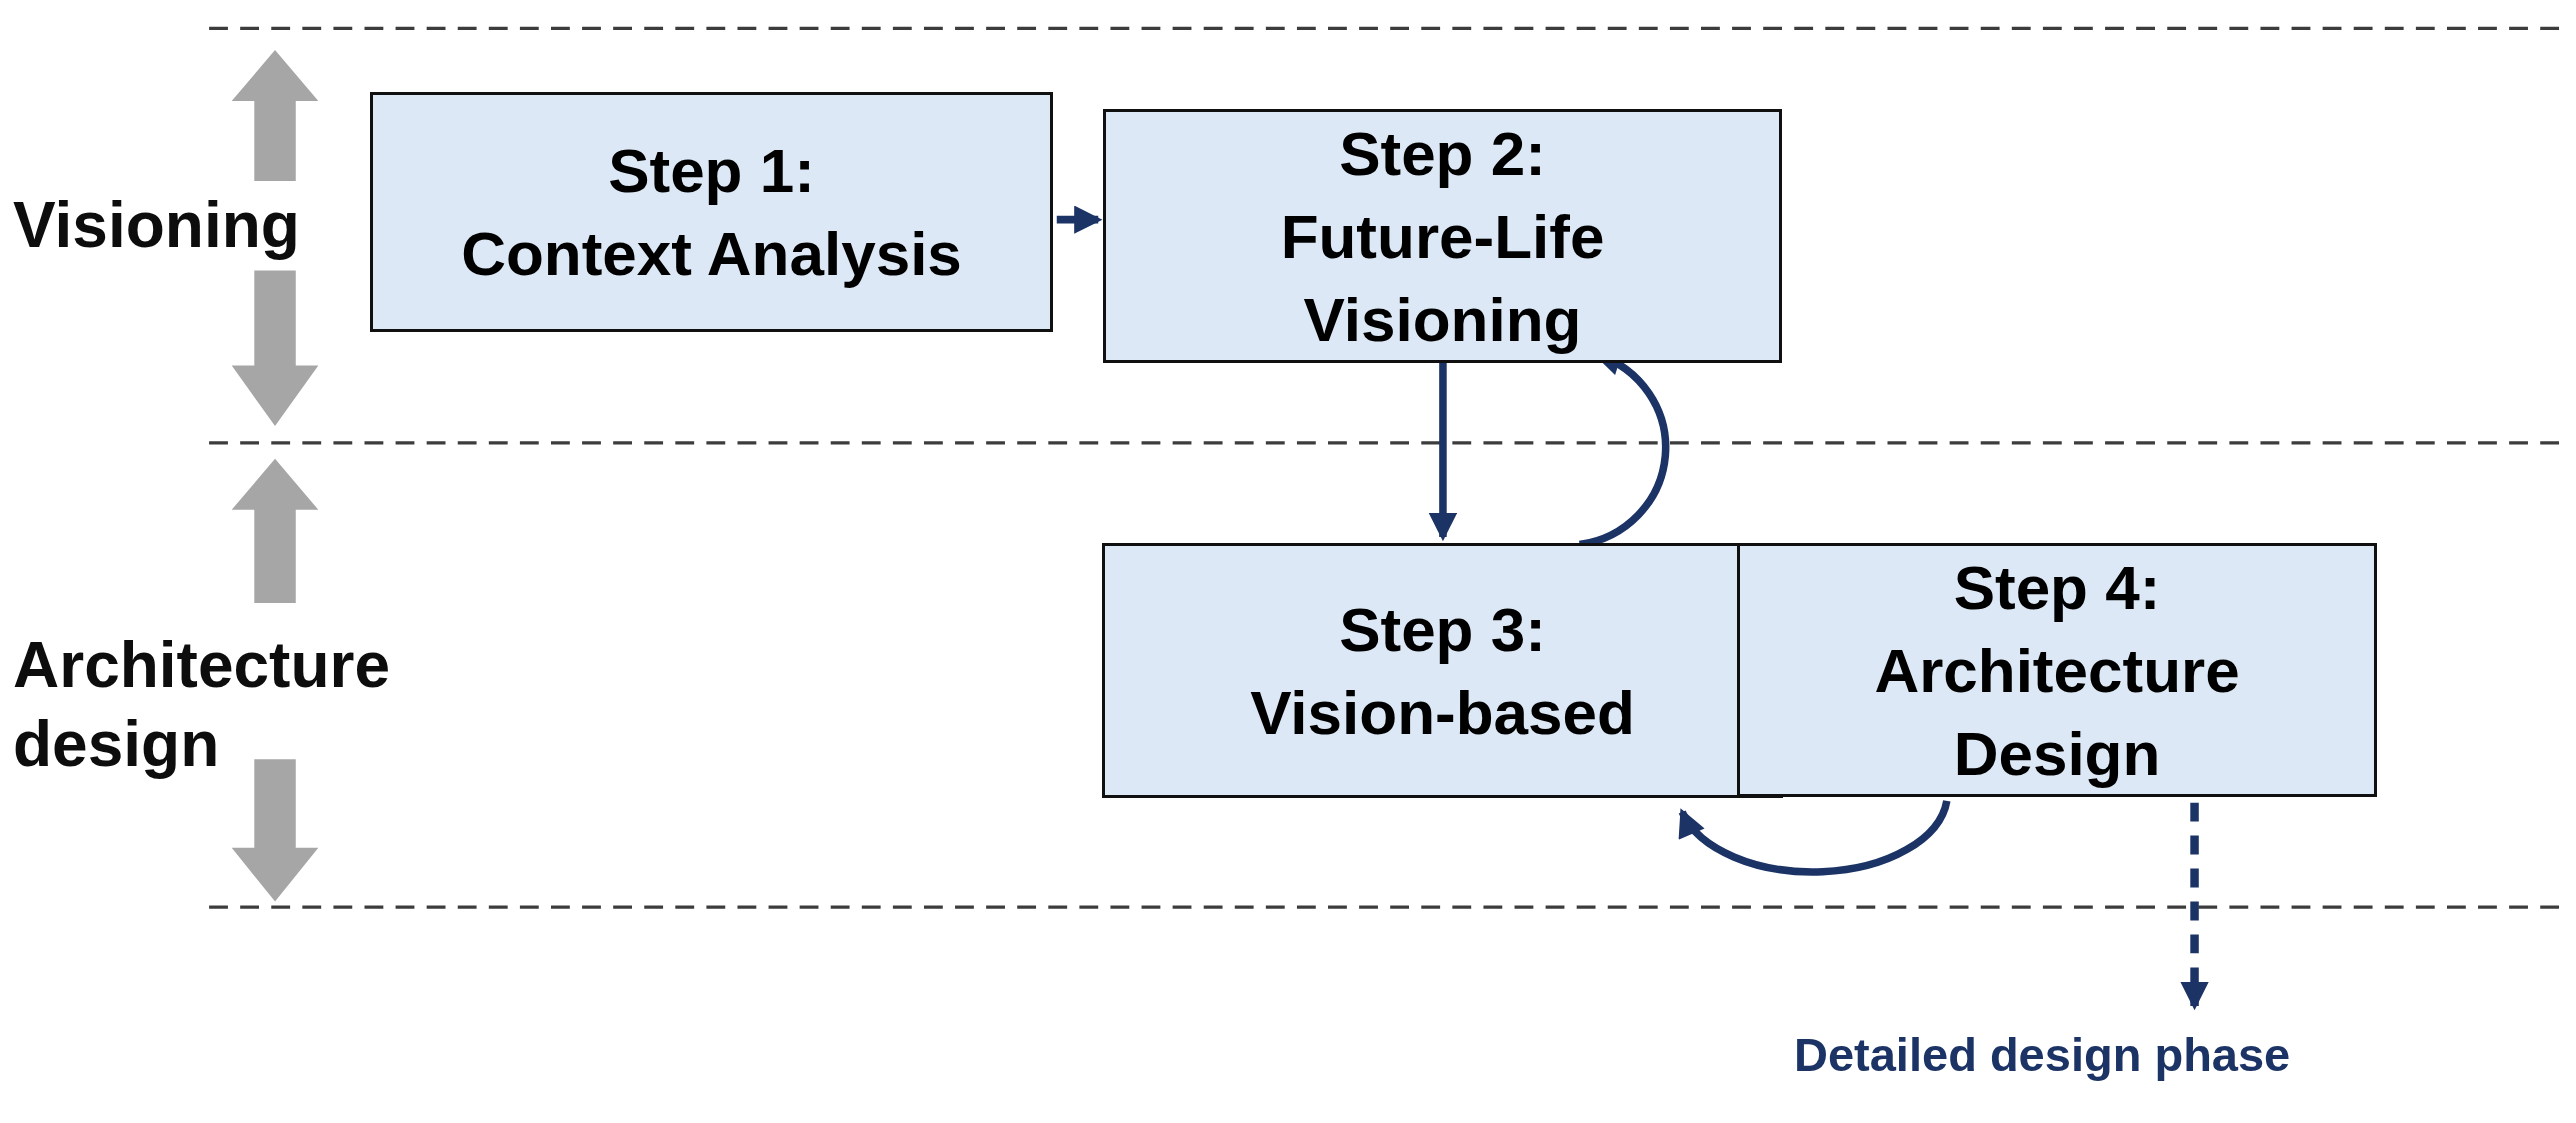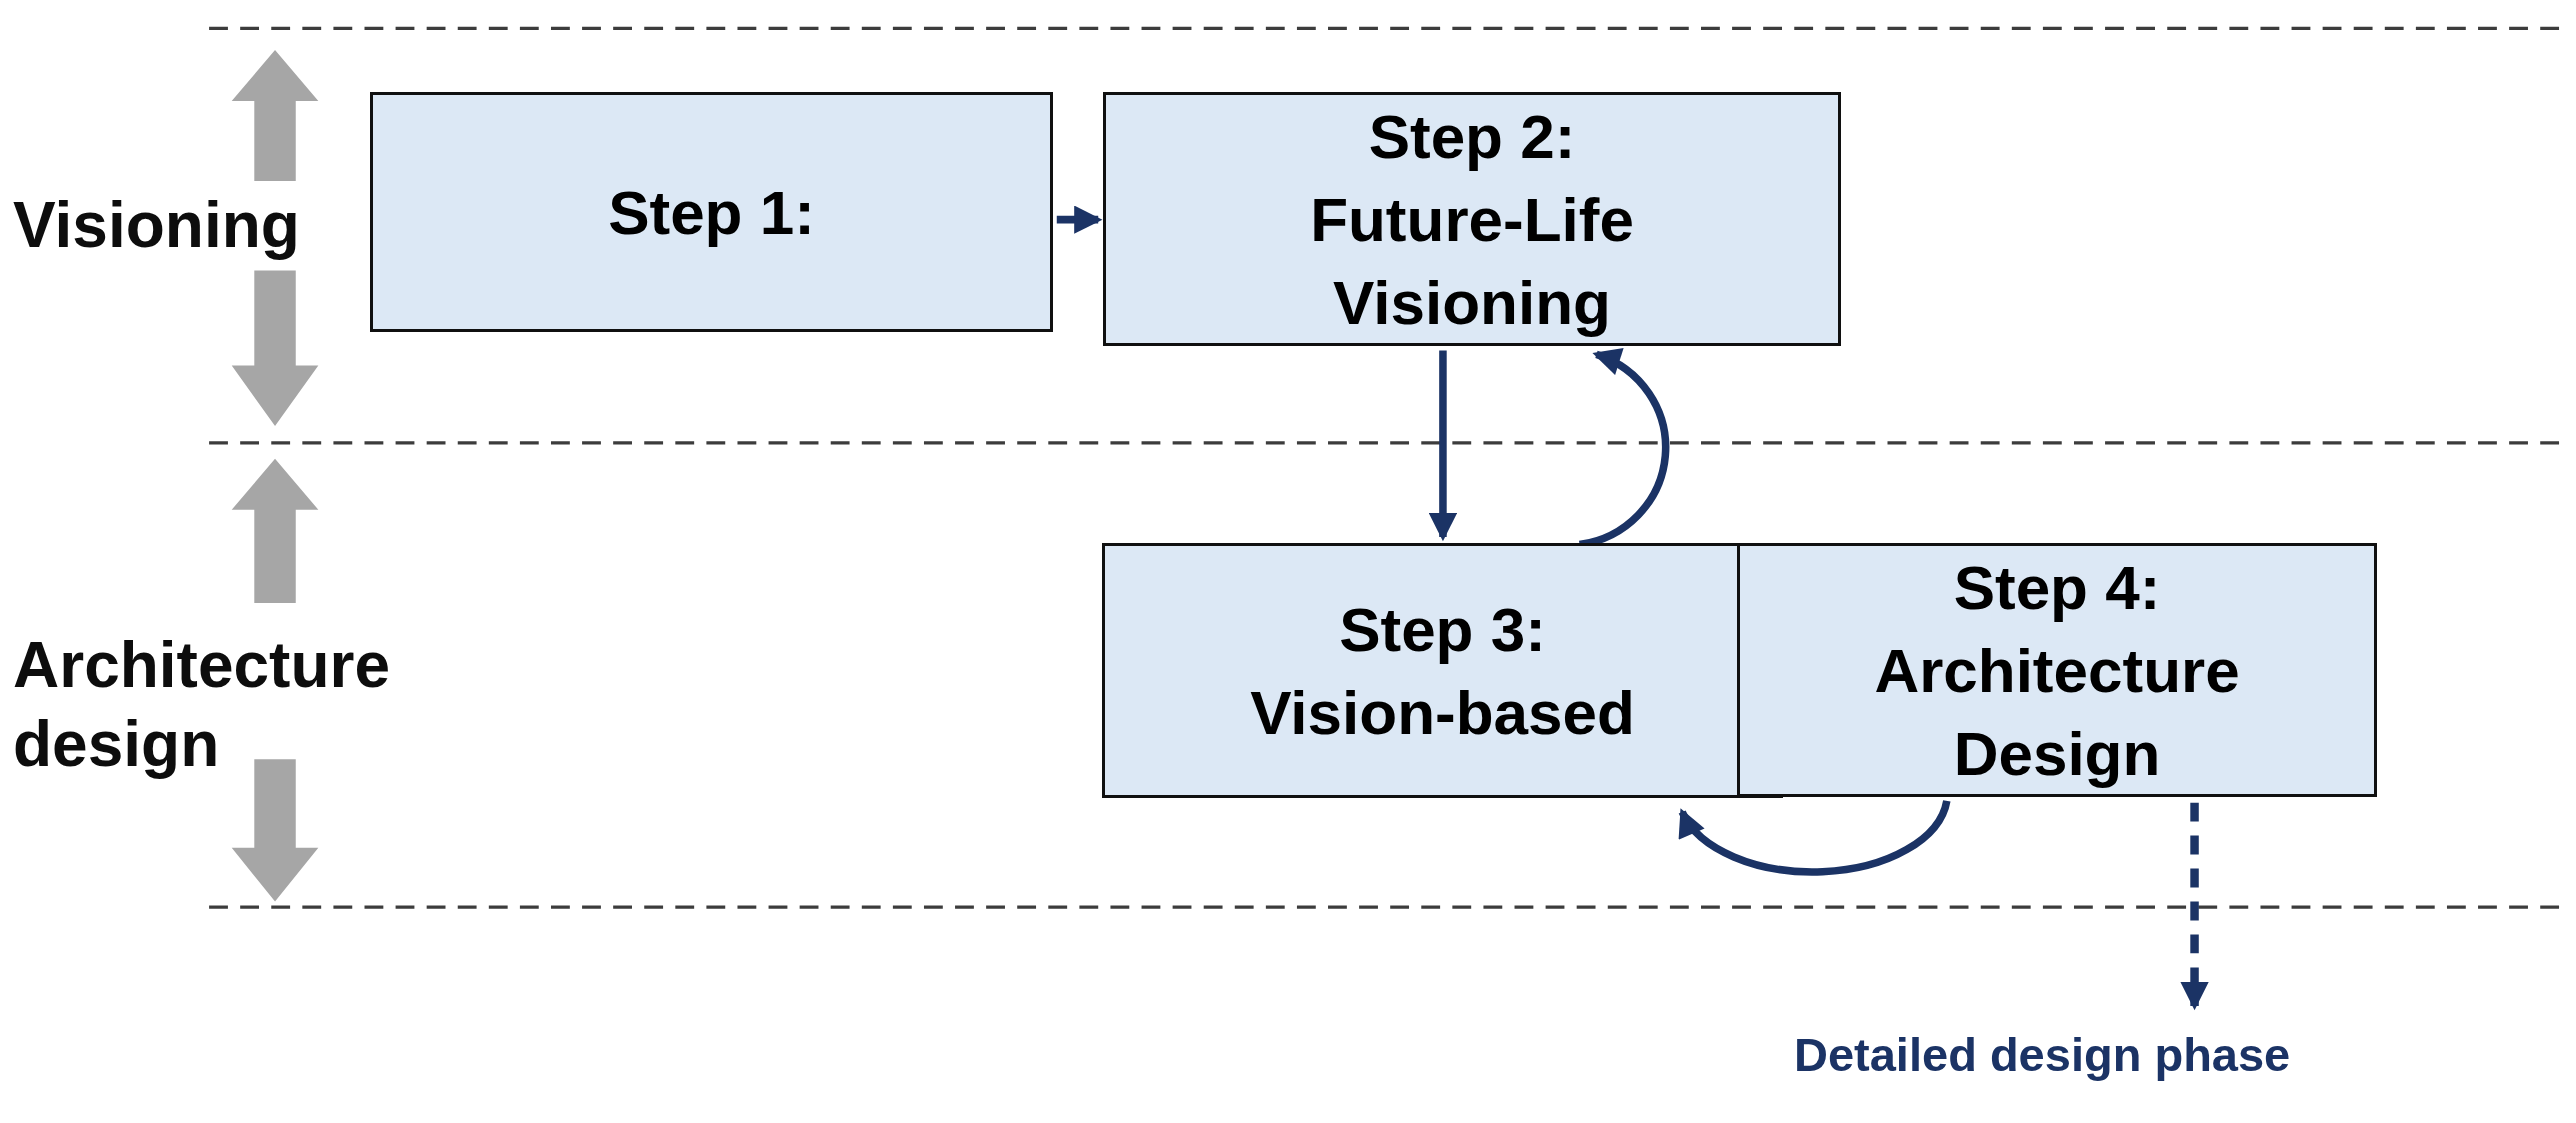--- a/index.html
+++ b/index.html
@@ -71,23 +71,24 @@
     <div>Visioning</div>
   </div>
 
   <div class="phase-label" style="left:13px;top:610px;margin-top:16px;">
     <div>Architecture</div>
     <div>design</div>
   </div>
 
   <div class="box" style="left:370px;top:92px;width:683px;height:240px;">
     <div>Step 1:</div>
+    <div>Context Analysis</div>
   </div>
 
-  <div class="box" style="left:1103px;top:92px;width:738px;height:254px;">
+  <div class="box" style="left:1103px;top:109px;width:679px;height:254px;">
     <div>Step 2:</div>
     <div>Future-Life</div>
     <div>Visioning</div>
   </div>
 
   <div class="box" style="left:1102px;top:543px;width:681px;height:255px;">
     <div>Step 3:</div>
     <div>Vision-based</div>
   </div>
 

